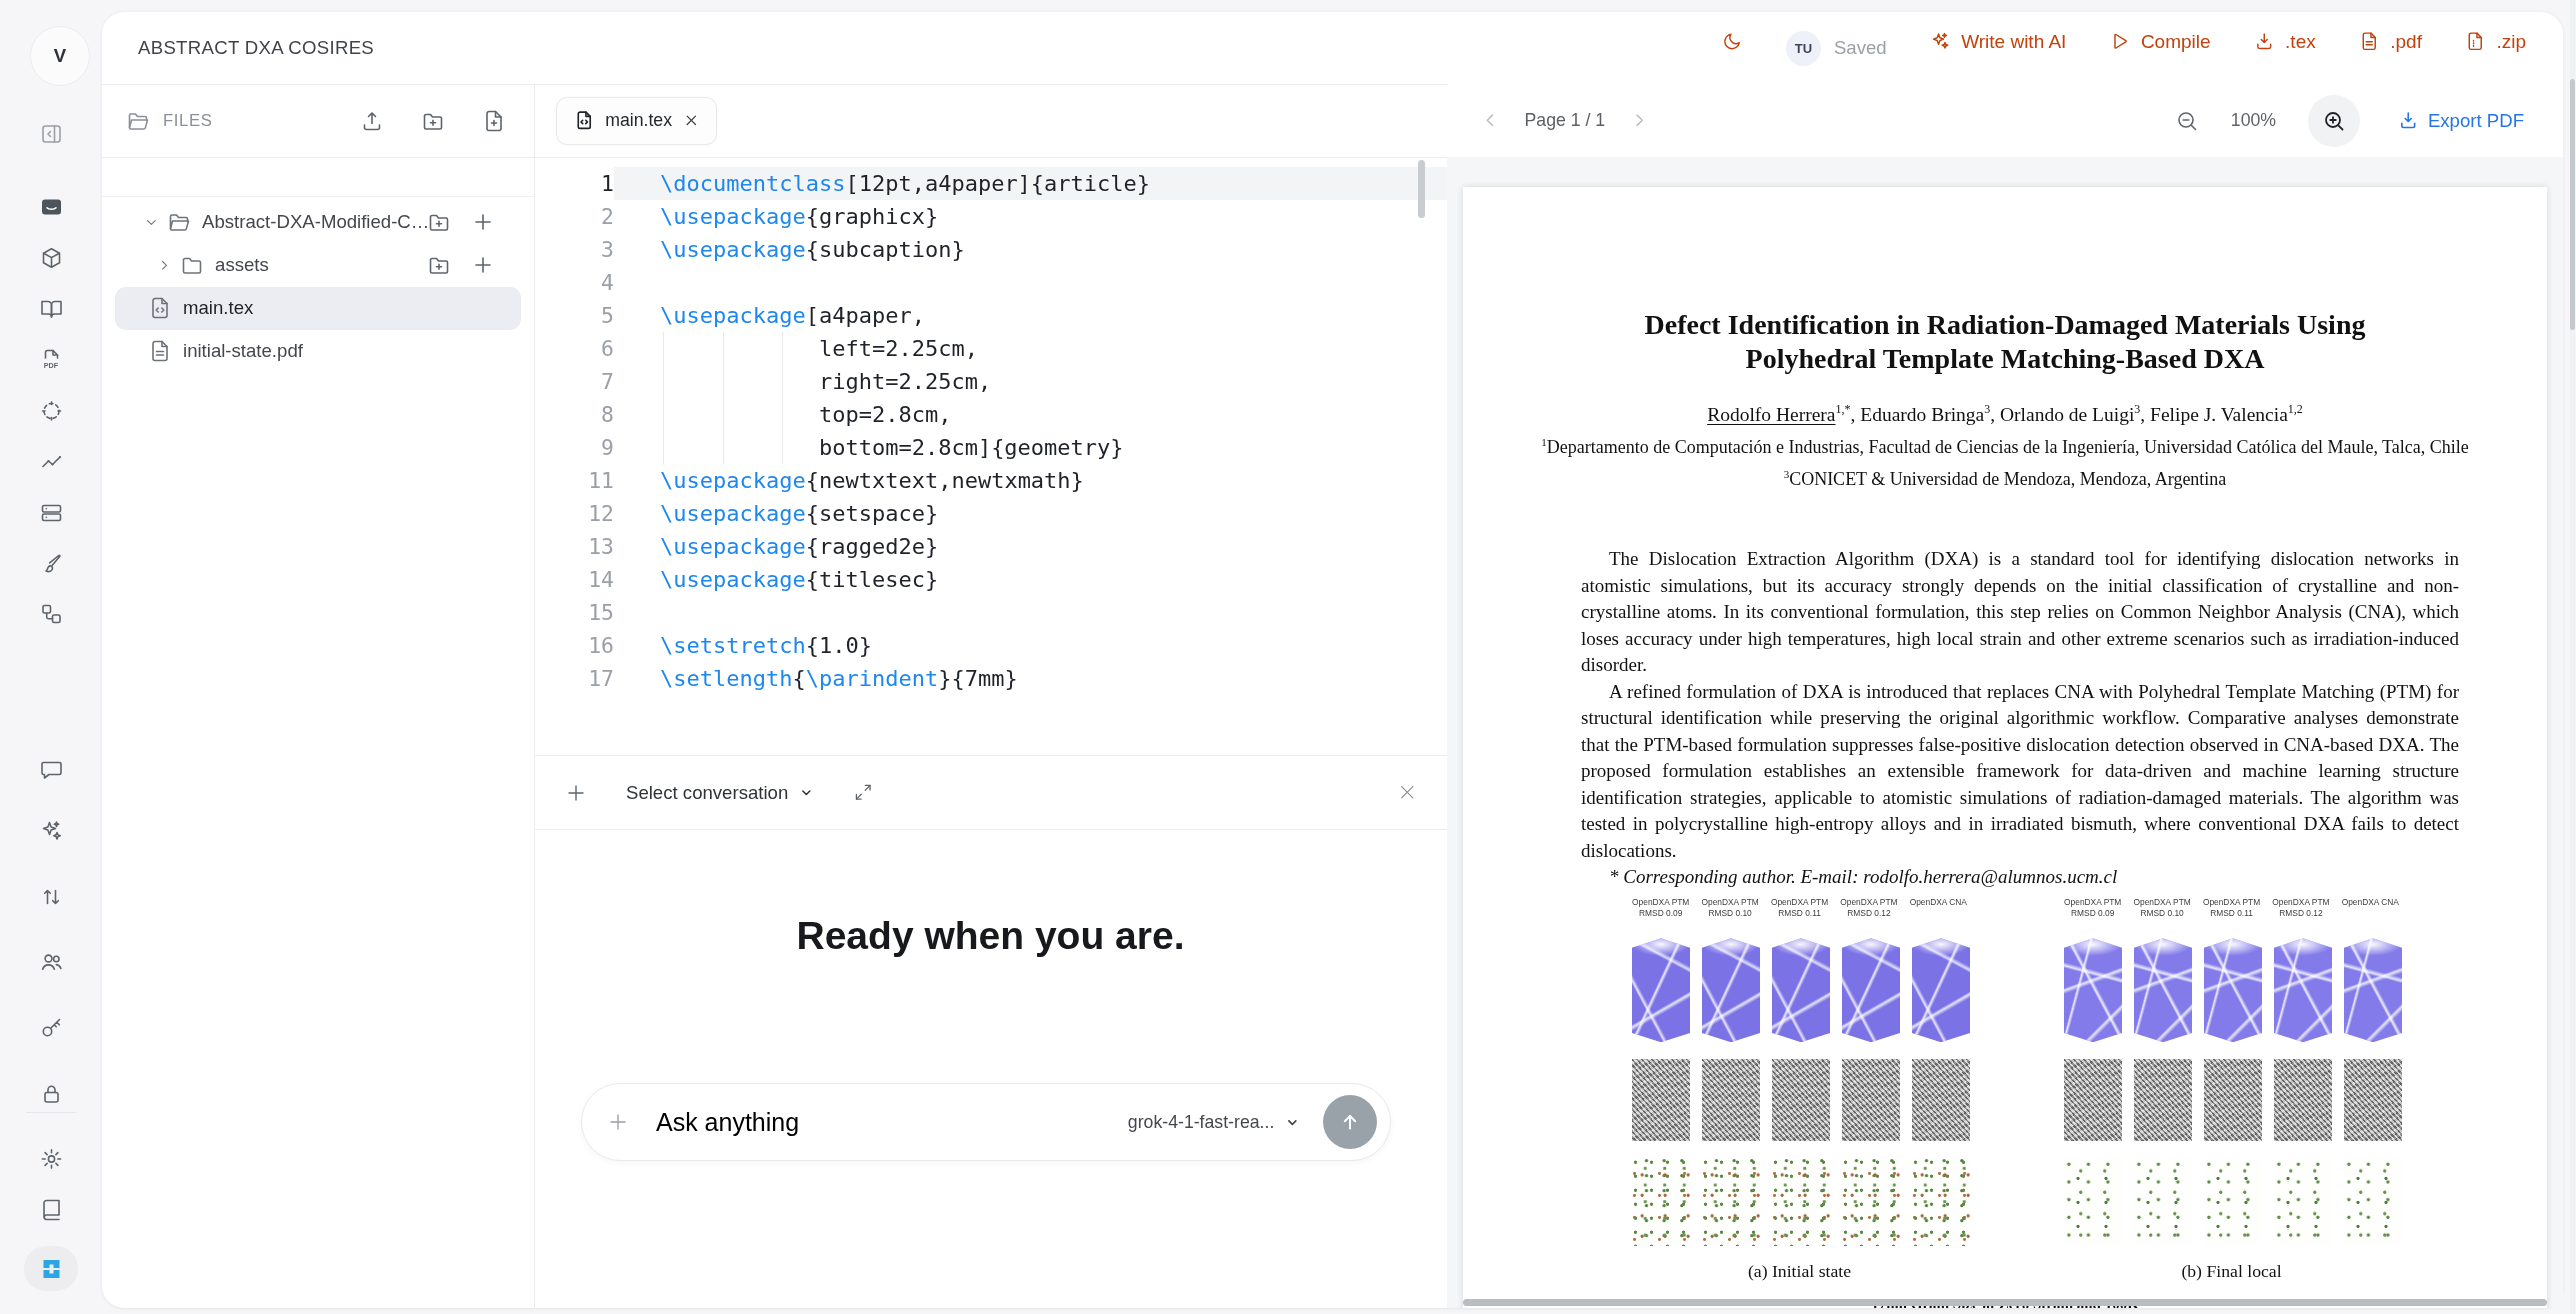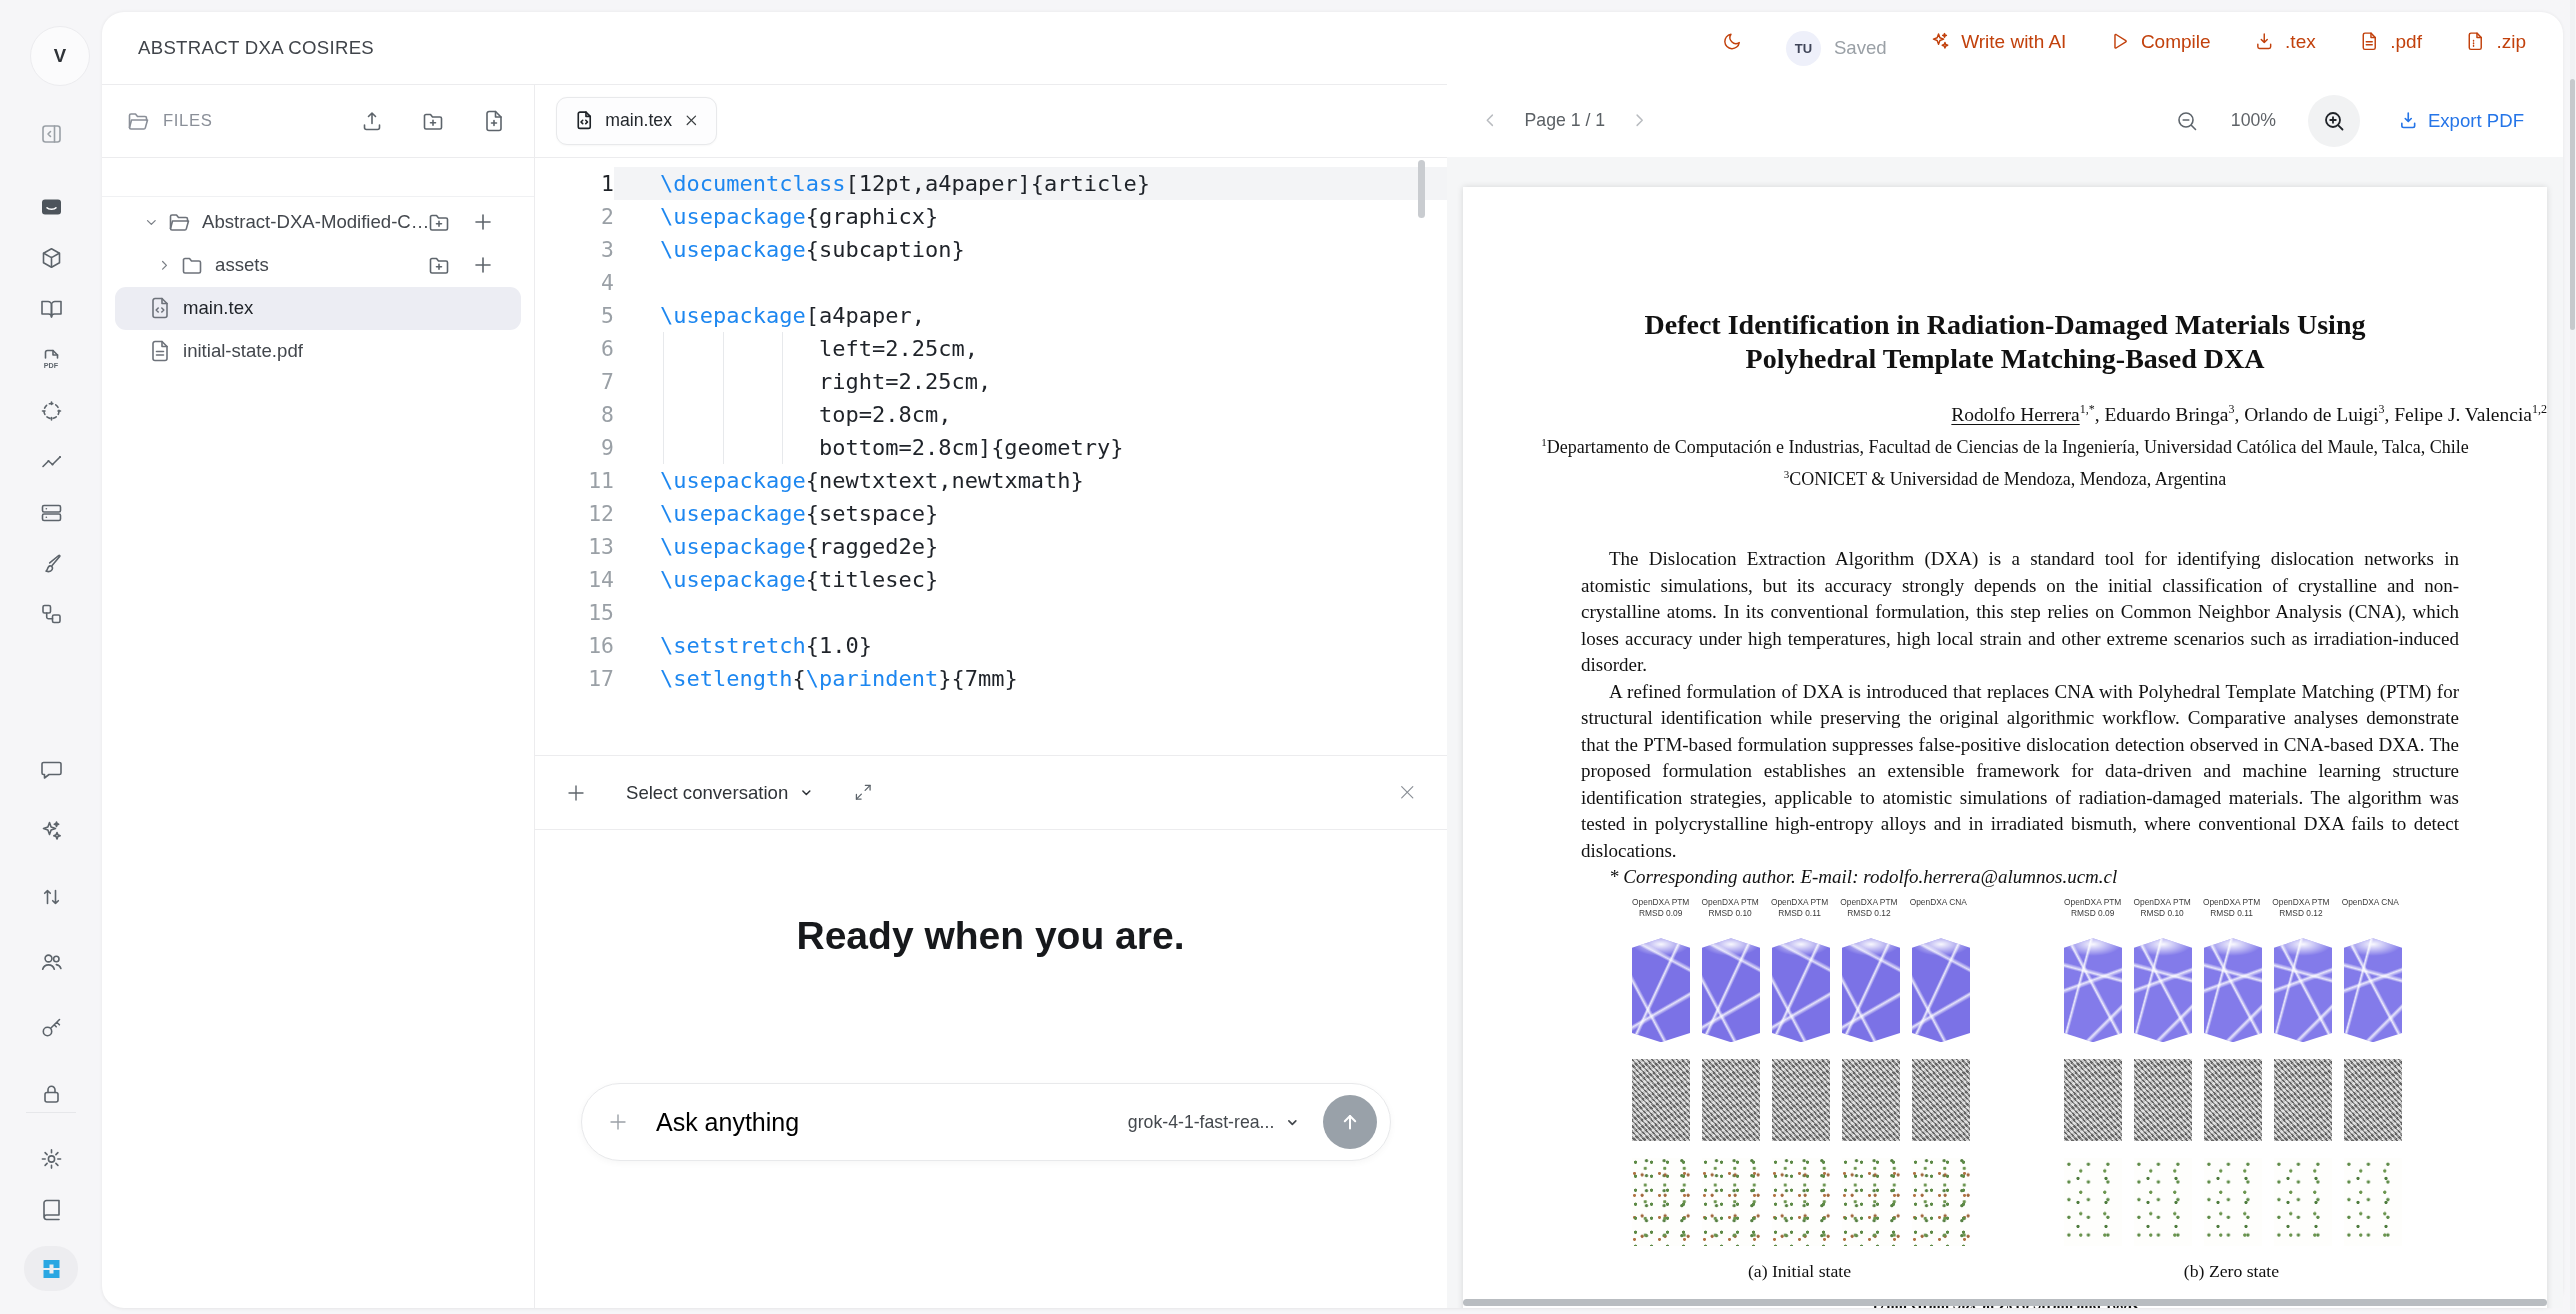--- a/index.html
+++ b/index.html
@@ -80,21 +80,21 @@
   .pg-nav .pchev{color:#b9bcc0;}
   .pdf-tools{margin-left:auto;display:flex;align-items:center;gap:32px;color:#5f6368;font-size:17.7px;}
   .zoom-circ{width:52px;height:52px;border-radius:50%;background:#f1f2f3;display:flex;align-items:center;justify-content:center;}
   .export-btn{display:flex;align-items:center;gap:9.3px;color:#2575e8;font-size:18.6px;font-weight:500;background:none;border:none;cursor:pointer;font-family:inherit;}
   .pdf-body{position:absolute;top:73px;left:0;right:0;bottom:0;background:#f5f6f7;overflow:hidden;}
   .pdf-page{position:absolute;left:16px;top:30px;width:1084px;height:1135px;background:#fff;box-shadow:0 0 6.5px rgba(0,0,0,.13);font-family:"Liberation Serif","DejaVu Serif",serif;color:#111;}
   .hscroll{position:absolute;left:16px;width:1084px;bottom:1.9px;height:7.4px;border-radius:3.7px;background:#b9bdc1;}
 
   
   .p-title{position:absolute;top:121px;left:0;right:0;text-align:center;font-size:28px;font-weight:700;line-height:34px;}
-  .p-authors{position:absolute;top:208px;left:0;right:0;text-align:right;font-size:19.5px;line-height:28px;}
+  .p-authors{position:absolute;top:208px;left:0;right:0;text-align:center;font-size:19.5px;line-height:28px;}
   .p-authors sup{font-size:12px;}
   .uline{text-decoration:underline;text-underline-offset:2.8px;}
   .p-affils{position:absolute;top:242px;left:77px;width:930px;text-align:center;font-size:18px;line-height:26.5px;}
   .p-affils sup{font-size:11px;}
   .p-abs{position:absolute;top:359px;left:118px;width:878px;font-size:19px;line-height:26.5px;text-align:justify;}
   .p-abs p{margin:0;text-indent:28px;}
   .p-corr{font-style:italic;text-indent:0;margin-top:0;font-size:19px;}
   
   #figures{position:absolute;top:710px;left:0;right:0;height:424px;}
   .fgroup{position:absolute;top:0;width:335px;}
@@ -765,21 +765,21 @@
                 <div class="fimg grayt v1"></div>
                 <div class="fimg grayt v1"></div>
               </div>
               <div class="frow">
                 <div class="fimg speck v1"></div>
                 <div class="fimg speck v1"></div>
                 <div class="fimg speck v1"></div>
                 <div class="fimg speck v1"></div>
                 <div class="fimg speck v1"></div>
               </div>
-              <div class="fcap">(b) Zero state</div>
+              <div class="fcap">(b) Final local</div>
             </div>
           </div>
         <div class="fbottom" style="position:absolute;top:1109px;left:0;right:0;">17nm Grain Size at Zero Strain and 100K</div>
       </div>
       <div class="hscroll"></div>
     </div>
   </div>
 </div>
 
 <div class="win-scroll">

